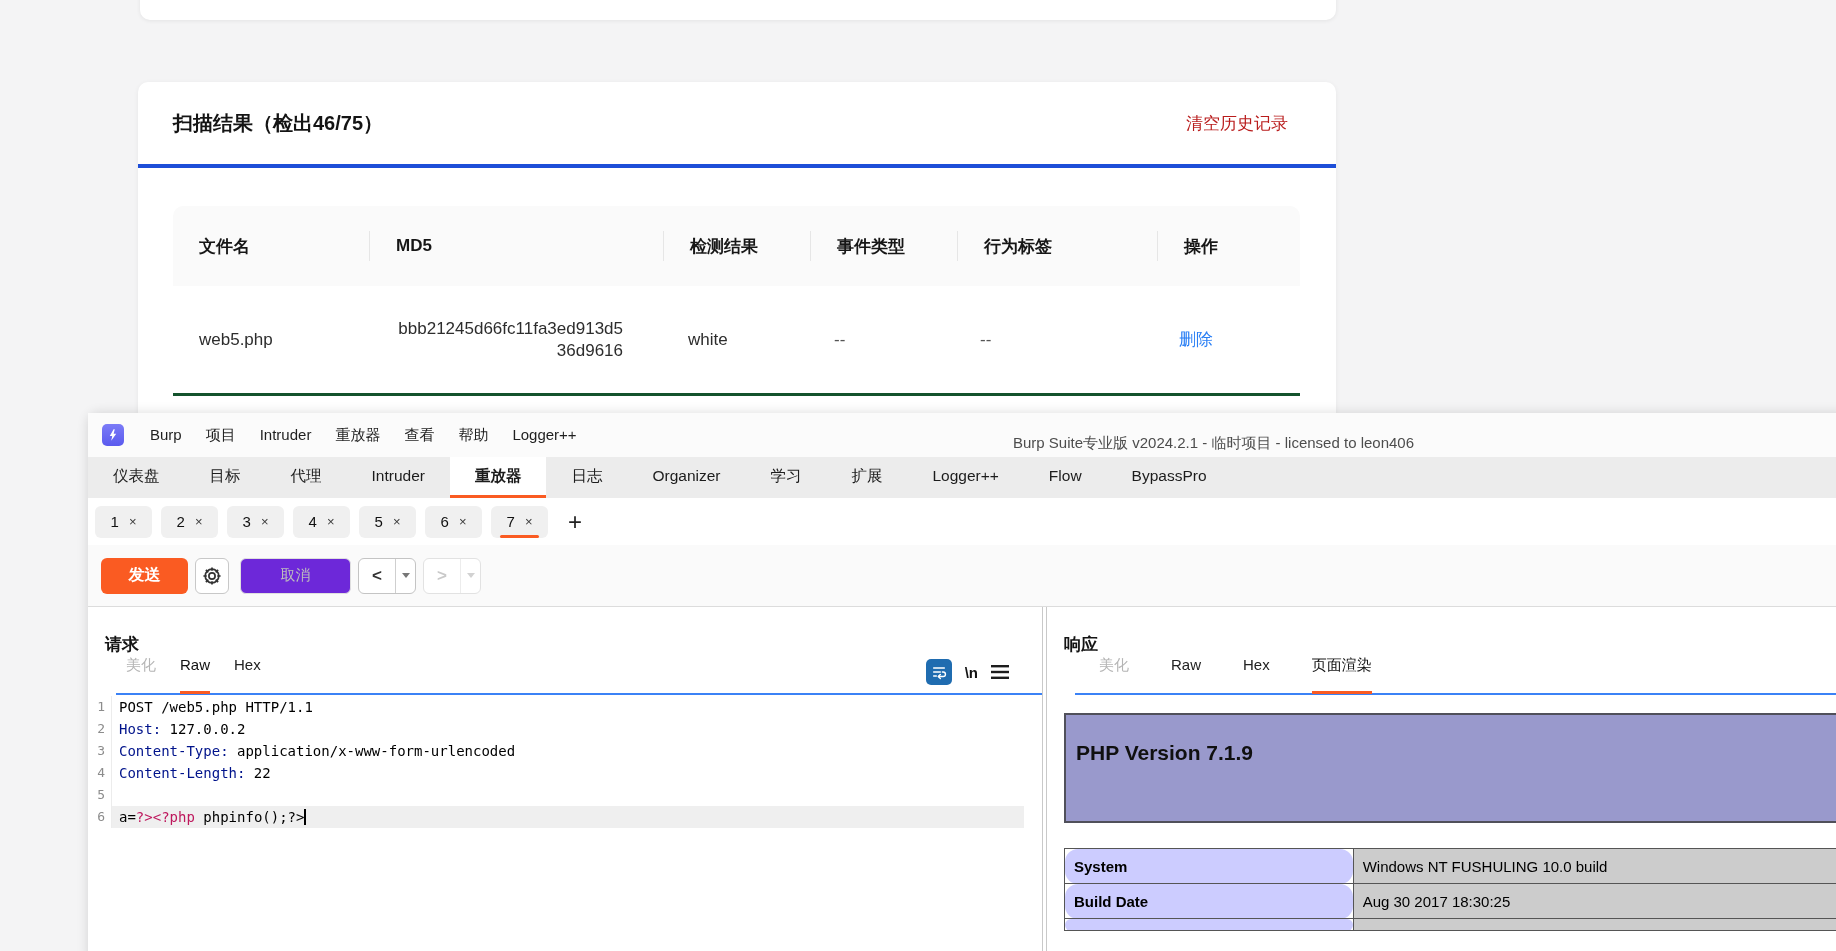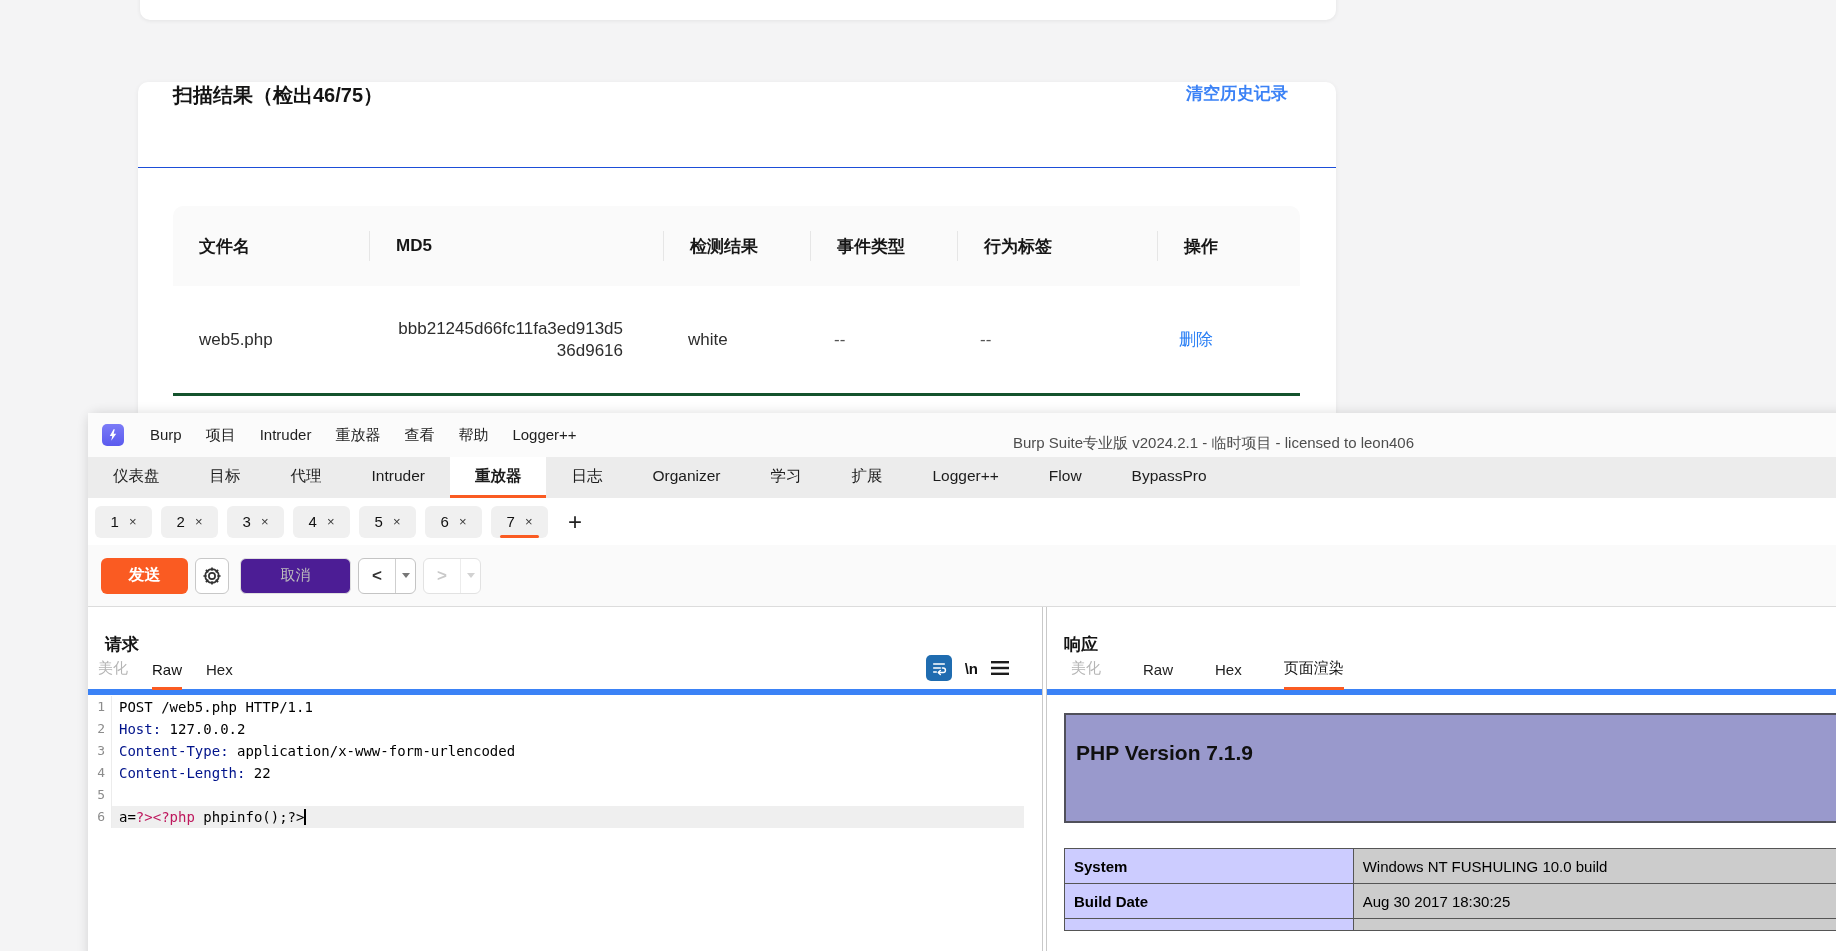--- a/index.html
+++ b/index.html
@@ -4,24 +4,24 @@
 <style>
   * { margin:0; padding:0; box-sizing:border-box; }
   html,body { width:1836px; height:951px; overflow:hidden; }
   body { position:relative; background:#f4f4f5; font-family:"Liberation Sans","DejaVu Sans",sans-serif; color:#222; }
 
   
   .card-stub { position:absolute; left:140px; top:-26px; width:1196px; height:46px;
     background:#fff; border-radius:10px; box-shadow:0 1px 4px rgba(0,0,0,.07); }
   .scan-card { position:absolute; left:138px; top:82px; width:1198px; height:345px;
     background:#fff; border-radius:10px; box-shadow:0 1px 5px rgba(0,0,0,.06); }
-  .scan-card-head { display:flex; justify-content:space-between; align-items:flex-start;
-    height:86px; padding:0 48px 0 35px; border-bottom:1px solid #1d4ed8; }
+  .scan-card-head { display:flex; justify-content:space-between; align-items:center;
+    height:86px; padding:0 48px 0 35px; border-bottom:4px solid #1d4ed8; }
   .scan-title { font-size:20px; font-weight:bold; color:#141414; }
-  .clear-history { font-size:17px; color:#3b82f6; cursor:pointer;font-weight:bold; }
+  .clear-history { font-size:17px; color:#b91c1c; cursor:pointer; }
   .scan-table { margin:38px 36px 0 35px; width:1127px; }
   .scan-thead { display:flex; align-items:center; height:80px; background:#fafafa;
     border-radius:10px 10px 0 0; }
   .scan-th { font-size:17px; font-weight:bold; color:#161616; padding-left:26px; }
   .vsep { width:1px; height:30px; background:#e6e6e6; flex:0 0 1px; }
   .scan-row { display:flex; align-items:center; height:110px; background:#fff;
     border-bottom:3px solid #14532d; font-size:17px; color:#2d2d2d; }
   .scan-td { padding-left:26px; }
   .w1{width:196px;flex:0 0 196px;} .w2{width:293px;flex:0 0 293px;} .w3{width:146px;flex:0 0 146px;}
   .w4{width:146px;flex:0 0 146px;} .w5{width:199px;flex:0 0 199px;} .w6{flex:1;}
@@ -54,39 +54,39 @@
     height:3px; border-radius:2px; background:#fa5b22; }
   .rep-add { font-size:24px; color:#222; margin-left:4px; width:28px; text-align:center; cursor:pointer; }
 
   .toolbar { height:62px; background:#fafafa; border-bottom:1px solid #dcdcdc;
     display:flex; align-items:center; padding-left:13px; }
   .btn-send { width:87px; height:36px; border-radius:6px; background:#fa5b22; color:#fff;
     font-size:16px; font-weight:bold; display:flex; align-items:center; justify-content:center; cursor:pointer; }
   .btn-gear { width:34px; height:36px; margin-left:7px; border:1px solid #c8c8c8; border-radius:6px;
     background:#fff; display:flex; align-items:center; justify-content:center; cursor:pointer; }
   .btn-cancel { width:111px; height:36px; margin-left:11px; border:1px solid #dfdfdf; border-radius:6px;
-    background:#4c1d95; color:#bdbdbd; font-size:15px; display:flex; align-items:center; justify-content:center; }
+    background:#6d28d9; color:#bdbdbd; font-size:15px; display:flex; align-items:center; justify-content:center; }
   .btn-split { height:36px; margin-left:7px; border-radius:6px; background:#fff; display:flex; align-items:stretch; overflow:hidden; }
   .btn-split.en { border:1px solid #c4c4c4; }
   .btn-split.dis { border:1px solid #e2e2e2; }
   .split-main { width:36px; display:flex; align-items:center; justify-content:center;
     font-size:17px; font-weight:bold; }
   .split-dd { width:20px; display:flex; align-items:center; justify-content:center; border-left:1px solid #dadada; }
   .en .split-main { color:#333; } .en .split-dd { border-left-color:#cfcfcf; }
   .dis .split-main { color:#c9c9c9; } .dis .split-dd { border-left-color:#ececec; }
   .tri { width:0; height:0; border-left:4px solid transparent; border-right:4px solid transparent; border-top:5px solid #777; }
   .dis .tri { border-top-color:#d2d2d2; }
 
   .panels { position:absolute; left:0; top:194px; right:0; bottom:0; }
   .panel-req { position:absolute; left:0; top:0; bottom:0; width:955px; background:#fff; border-right:1px solid #c9c9c9; }
   .panel-resp { position:absolute; left:958px; top:0; bottom:0; right:0; background:#fff; border-left:1px solid #c9c9c9; }
 
   .pane-title { font-size:17px; font-weight:bold; color:#141414; margin:26px 0 0 17px; }
-  .pane-tabs { position:relative; display:flex; align-items:flex-end; height:39px;
-    border-bottom:6px solid #3b82f6; }
+  .pane-tabs { position:relative; display:flex; height:39px;
+    border-bottom:2px solid #3b82f6;margin-left:28px; }
   .pane-tab { font-size:15px; padding-bottom:9px; margin-right:24px; border-bottom:3px solid transparent;
     margin-bottom:-1px; cursor:pointer; color:#222; }
   .panel-req .pane-tabs { padding-left:10px; }
   .panel-resp .pane-tabs { padding-left:24px; }
   .panel-resp .pane-tab { margin-right:42px; }
   .pane-tab.muted { color:#b5b5b5; }
   .pane-tab.active { border-bottom-color:#fa5b22; color:#111; }
   .req-icons { position:absolute; right:33px; bottom:8px; display:flex; align-items:center; gap:13px; }
   .icon-wrap { width:26px; height:26px; border-radius:5px; background:#1f6cb0;
     display:flex; align-items:center; justify-content:center; cursor:pointer; }
@@ -100,21 +100,21 @@
   .eline.caretline .lcontent { background:#efefef; }
   .c-p { color:#000; } .c-h { color:#00138b; } .c-r { color:#be185d; }
   .caret { display:inline-block; width:2px; height:16px; background:#000; vertical-align:-3px; }
 
   .resp-content { padding:18px 0 0 17px; }
   .php-header { width:820px; height:110px; background:#9999cc; border:2px solid #50505a;
     padding:26px 0 0 10px; }
   .php-header h1 { font-size:21px; font-weight:bold; color:#101010; font-family:"Liberation Sans",sans-serif; }
   .php-table { margin-top:25px; border-collapse:collapse; }
   .php-table td { border:1px solid #555; height:35px; font-size:15px; padding:0 0 0 9px; vertical-align:middle; }
-  .php-label { width:294px; background:#ccccff; font-weight:bold; color:#000; }
+  .php-label { width:294px; background:#ccccff; font-weight:bold; color:#000;border-radius:13px; }
   .php-value { width:500px; background:#cccccc; color:#000; white-space:nowrap; }
   .php-stub td { height:12px; }
 </style>
 </head>
 <body>
 
 <div class="card-stub"></div>
 
 <div class="scan-card">
   <div class="scan-card-head">

